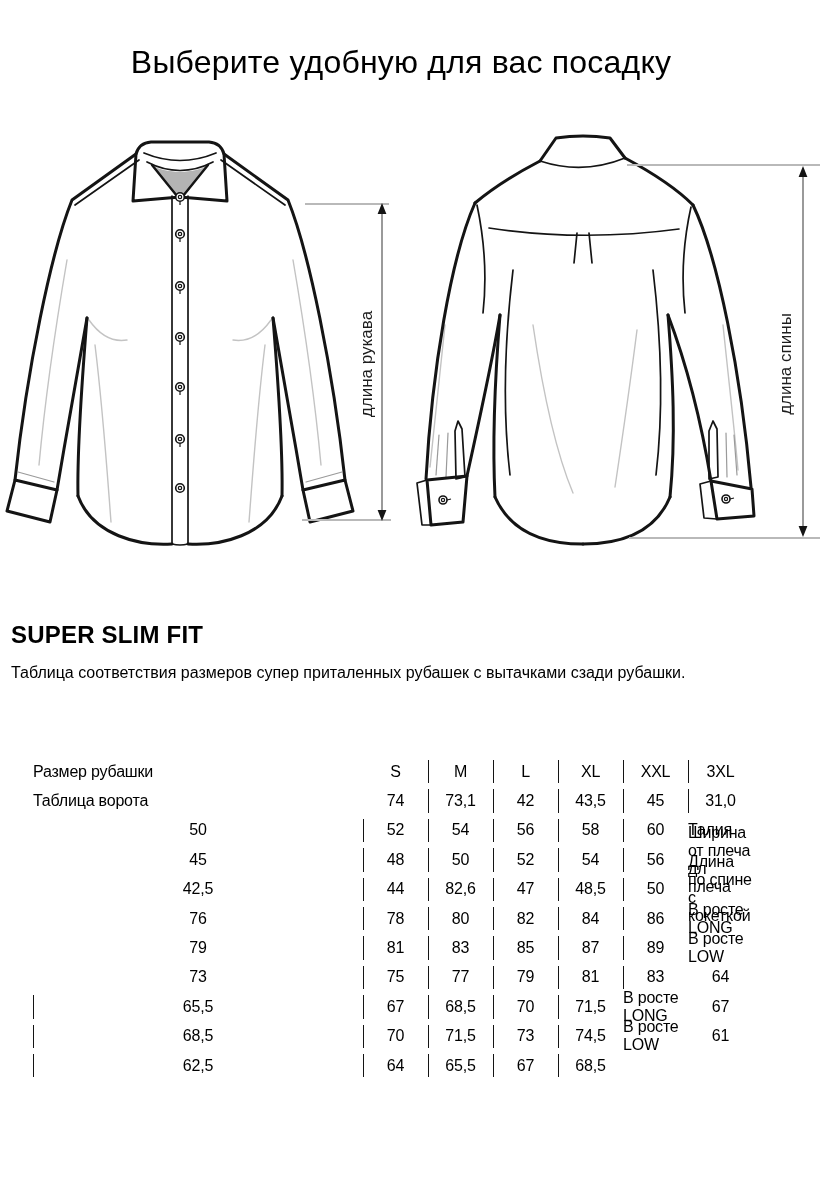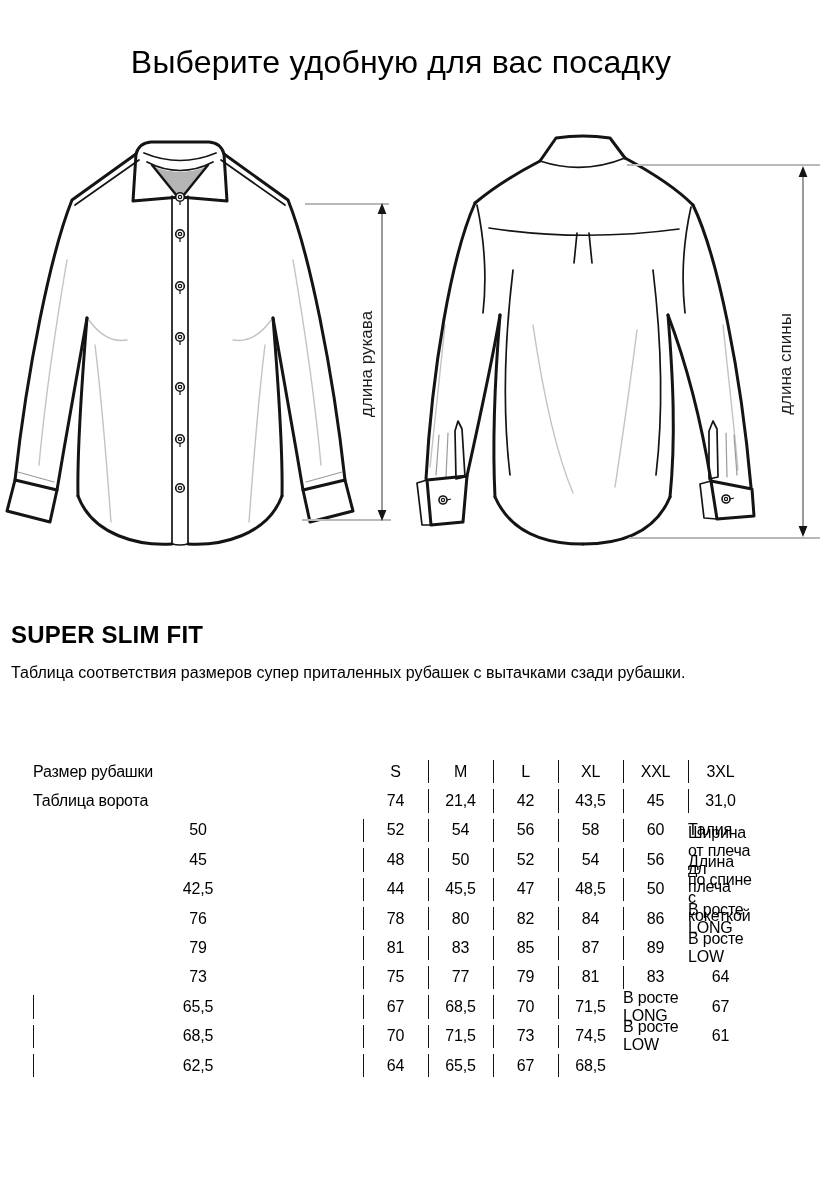--- a/index.html
+++ b/index.html
@@ -207,21 +207,21 @@
   <div class="c lab">Размер рубашки</div>
   <div class="c">S</div>
   <div class="c vl">M</div>
   <div class="c vl">L</div>
   <div class="c vl">XL</div>
   <div class="c vl">XXL</div>
   <div class="c vl">3XL</div>
 
   <div class="c lab">Таблица ворота</div>
   <div class="c">74</div>
-  <div class="c vl">21,4</div>
+  <div class="c vl">73,1</div>
   <div class="c vl">42</div>
   <div class="c vl">43,5</div>
   <div class="c vl">45</div>
   <div class="c vl">31,0</div>
 
   <div class="c">50</div>
   <div class="c vl">52</div>
   <div class="c vl">54</div>
   <div class="c vl">56</div>
   <div class="c vl">58</div>
@@ -231,21 +231,21 @@
   <div class="c">45</div>
   <div class="c vl">48</div>
   <div class="c vl">50</div>
   <div class="c vl">52</div>
   <div class="c vl">54</div>
   <div class="c vl">56</div>
 
   <div class="c lab">Ширина от плеча дл плеча</div>
   <div class="c">42,5</div>
   <div class="c vl">44</div>
-  <div class="c vl">45,5</div>
+  <div class="c vl">82,6</div>
   <div class="c vl">47</div>
   <div class="c vl">48,5</div>
   <div class="c vl">50</div>
 
   <div class="c lab">Длина по спине с кокеткой</div>
   <div class="c">76</div>
   <div class="c vl">78</div>
   <div class="c vl">80</div>
   <div class="c vl">82</div>
   <div class="c vl">84</div>

